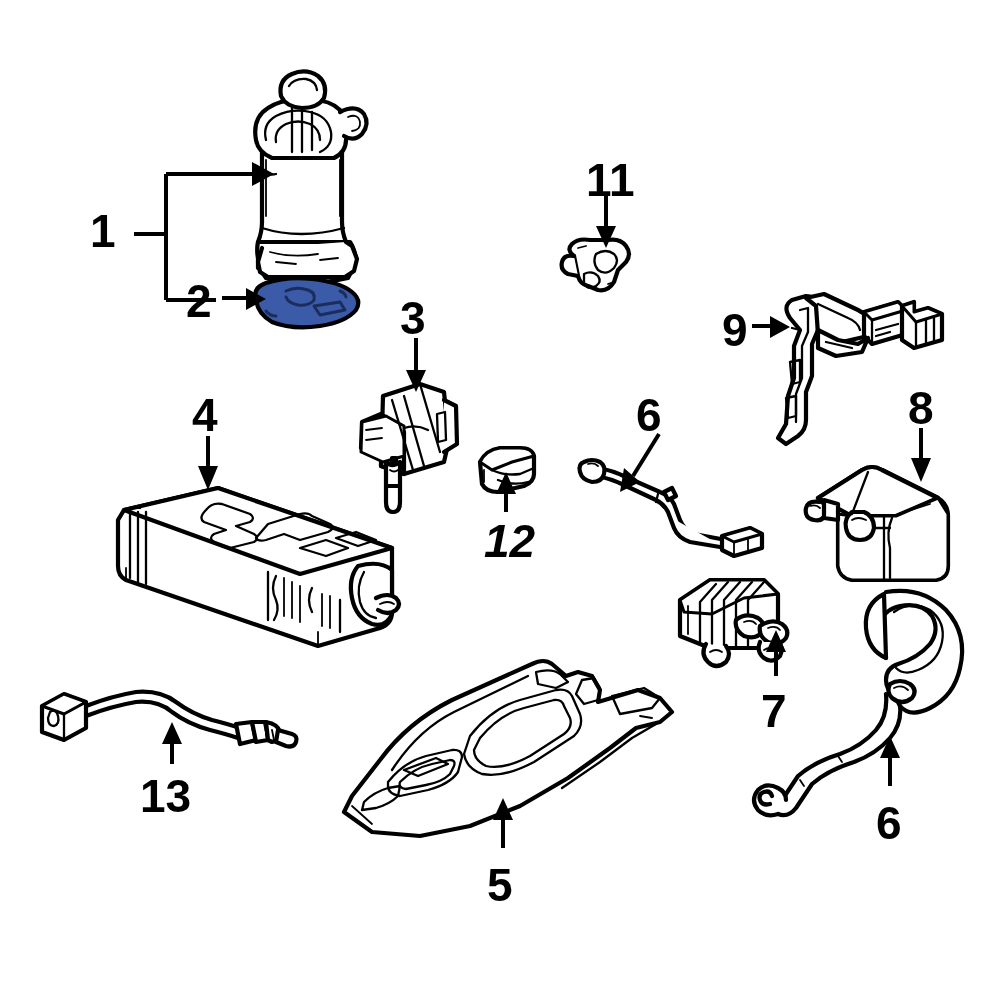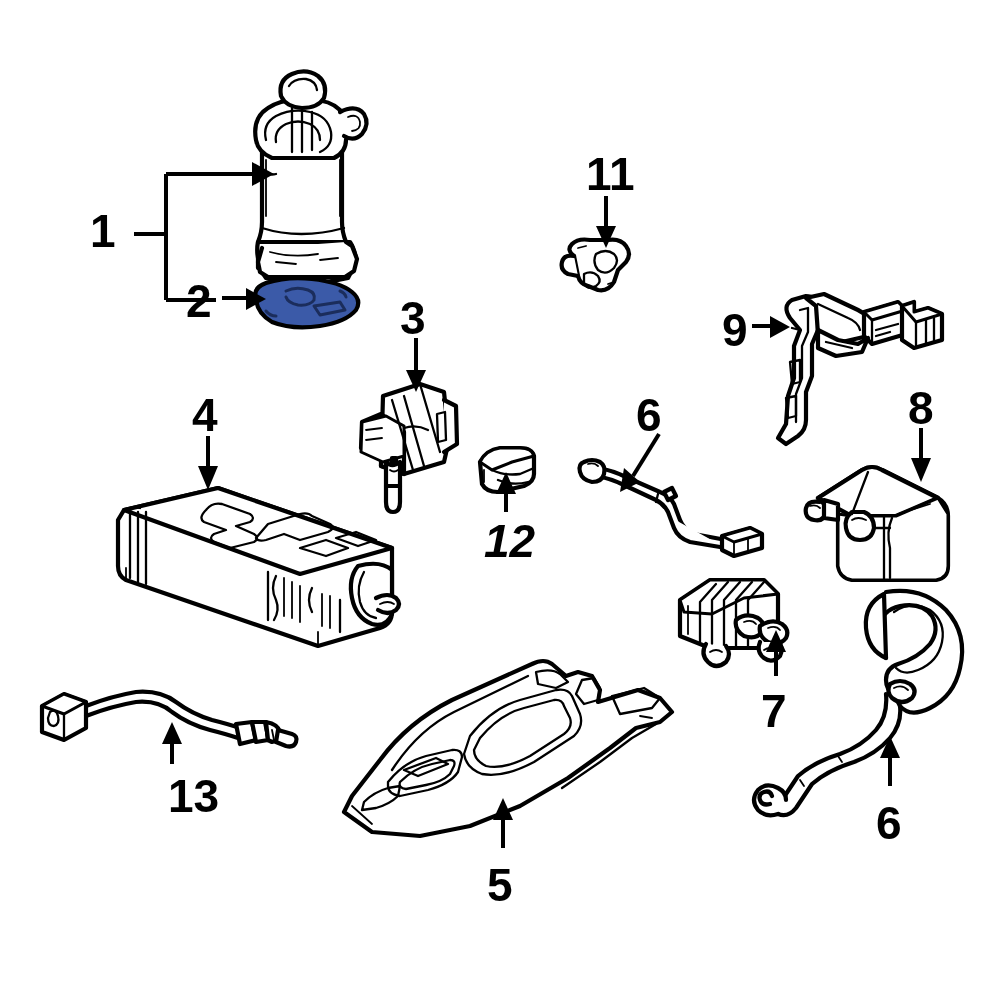--- a/index.html
+++ b/index.html
@@ -430,17 +430,17 @@
   <div class="callout-label" style="left:90px;  top:208px;">1</div>
   <div class="callout-label" style="left:186px; top:278px;">2</div>
   <div class="callout-label" style="left:400px; top:295px;">3</div>
   <div class="callout-label" style="left:192px; top:392px;">4</div>
   <div class="callout-label" style="left:487px; top:862px;">5</div>
   <div class="callout-label" style="left:636px; top:392px;">6</div>
   <div class="callout-label" style="left:761px; top:688px;">7</div>
   <div class="callout-label" style="left:908px; top:385px;">8</div>
   <div class="callout-label" style="left:722px; top:307px;">9</div>
   <div class="callout-label" style="left:876px; top:800px;">6</div>
-  <div class="callout-label" style="left:586px; top:151px;">11</div>
+  <div class="callout-label" style="left:586px; top:157px;">11</div>
   <div class="callout-label" style="left:484px; top:518px;font-style:italic;">12</div>
-  <div class="callout-label" style="left:168px; top:773px;">13</div>
+  <div class="callout-label" style="left:140px; top:773px;">13</div>
 
 </div>
 
 </body></html>

